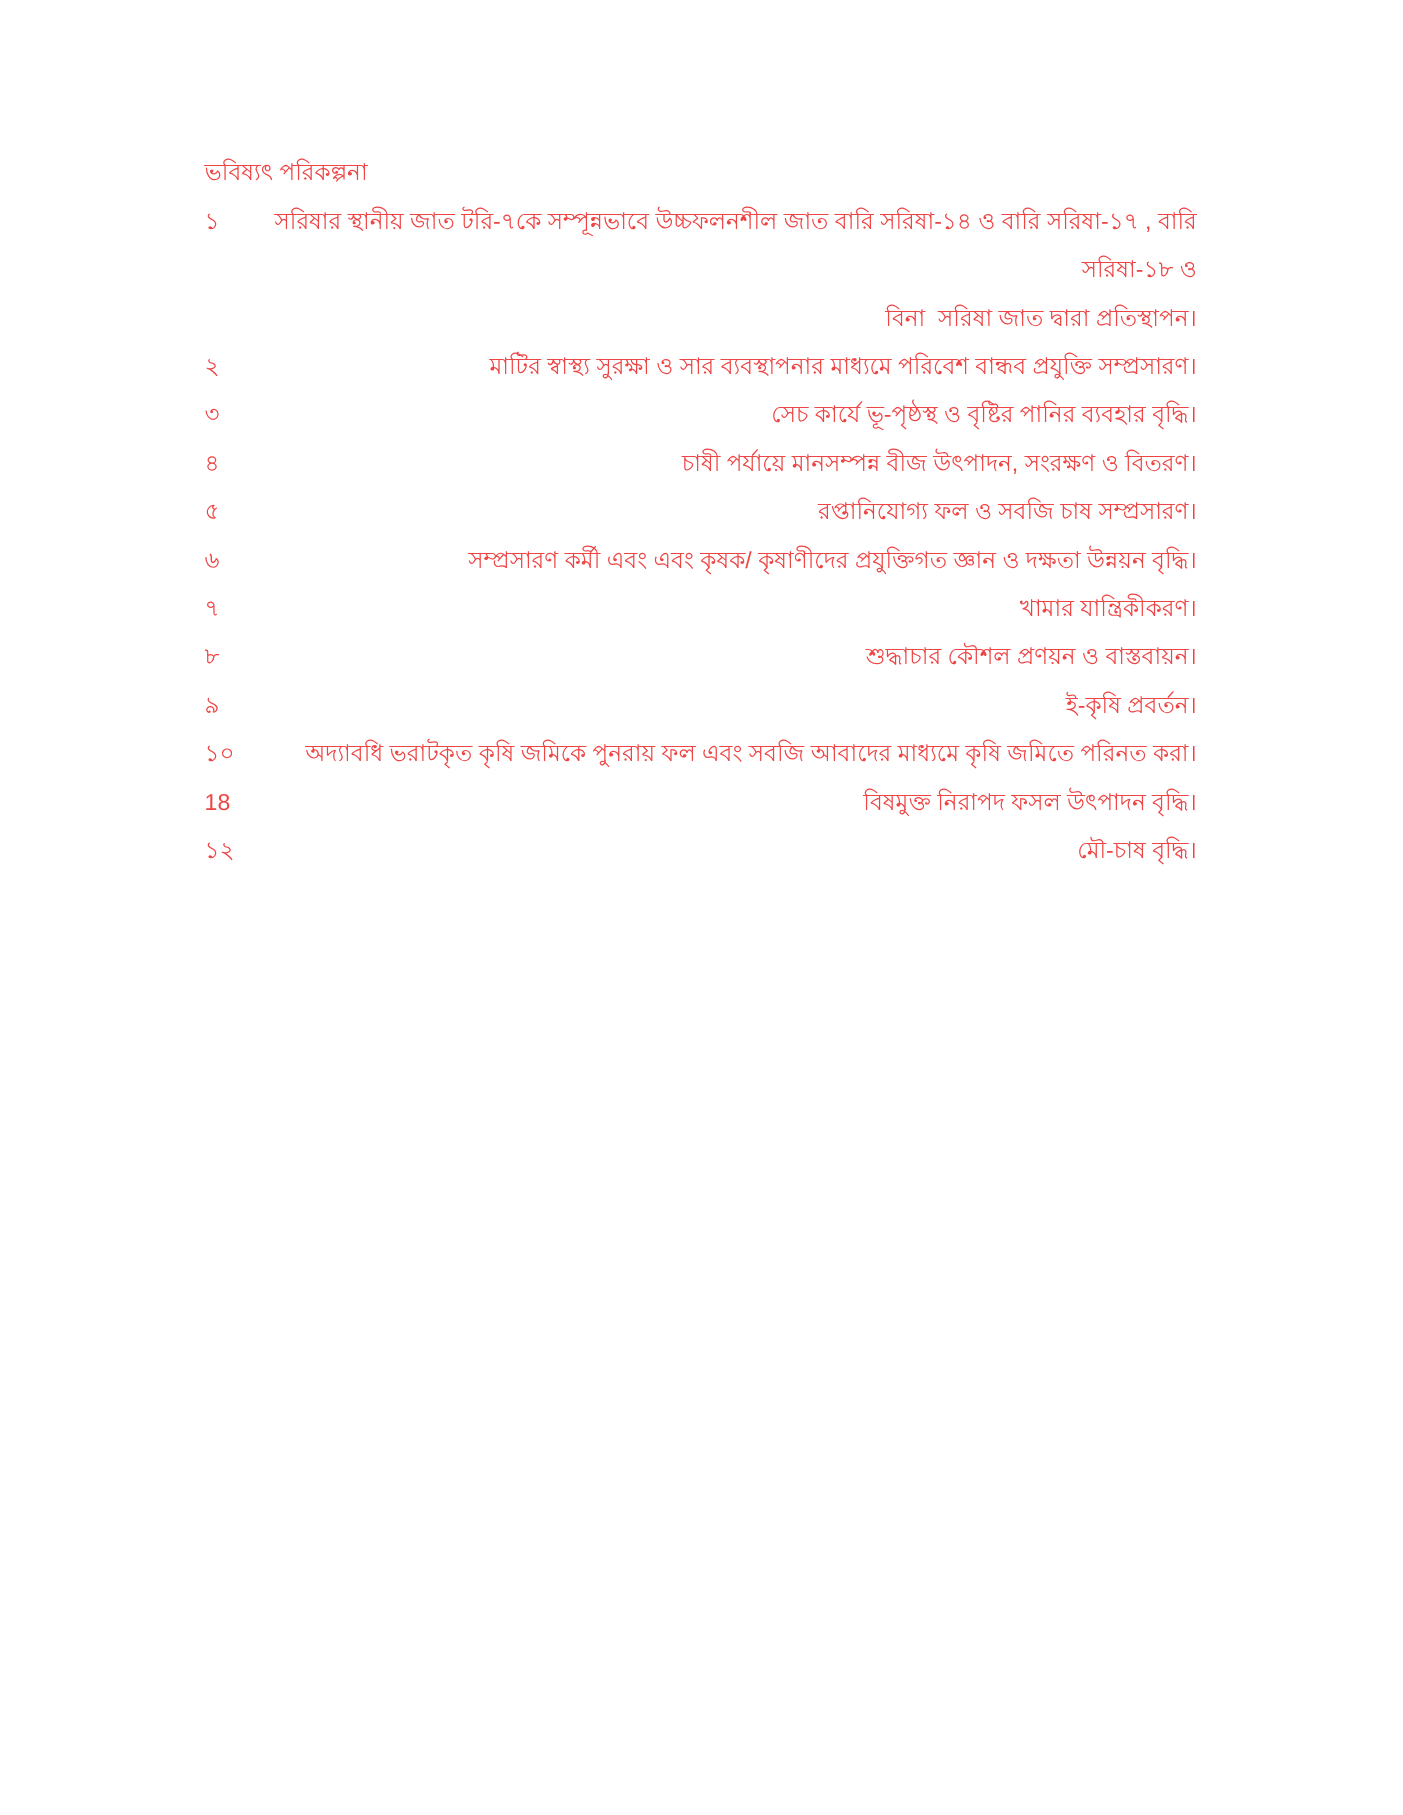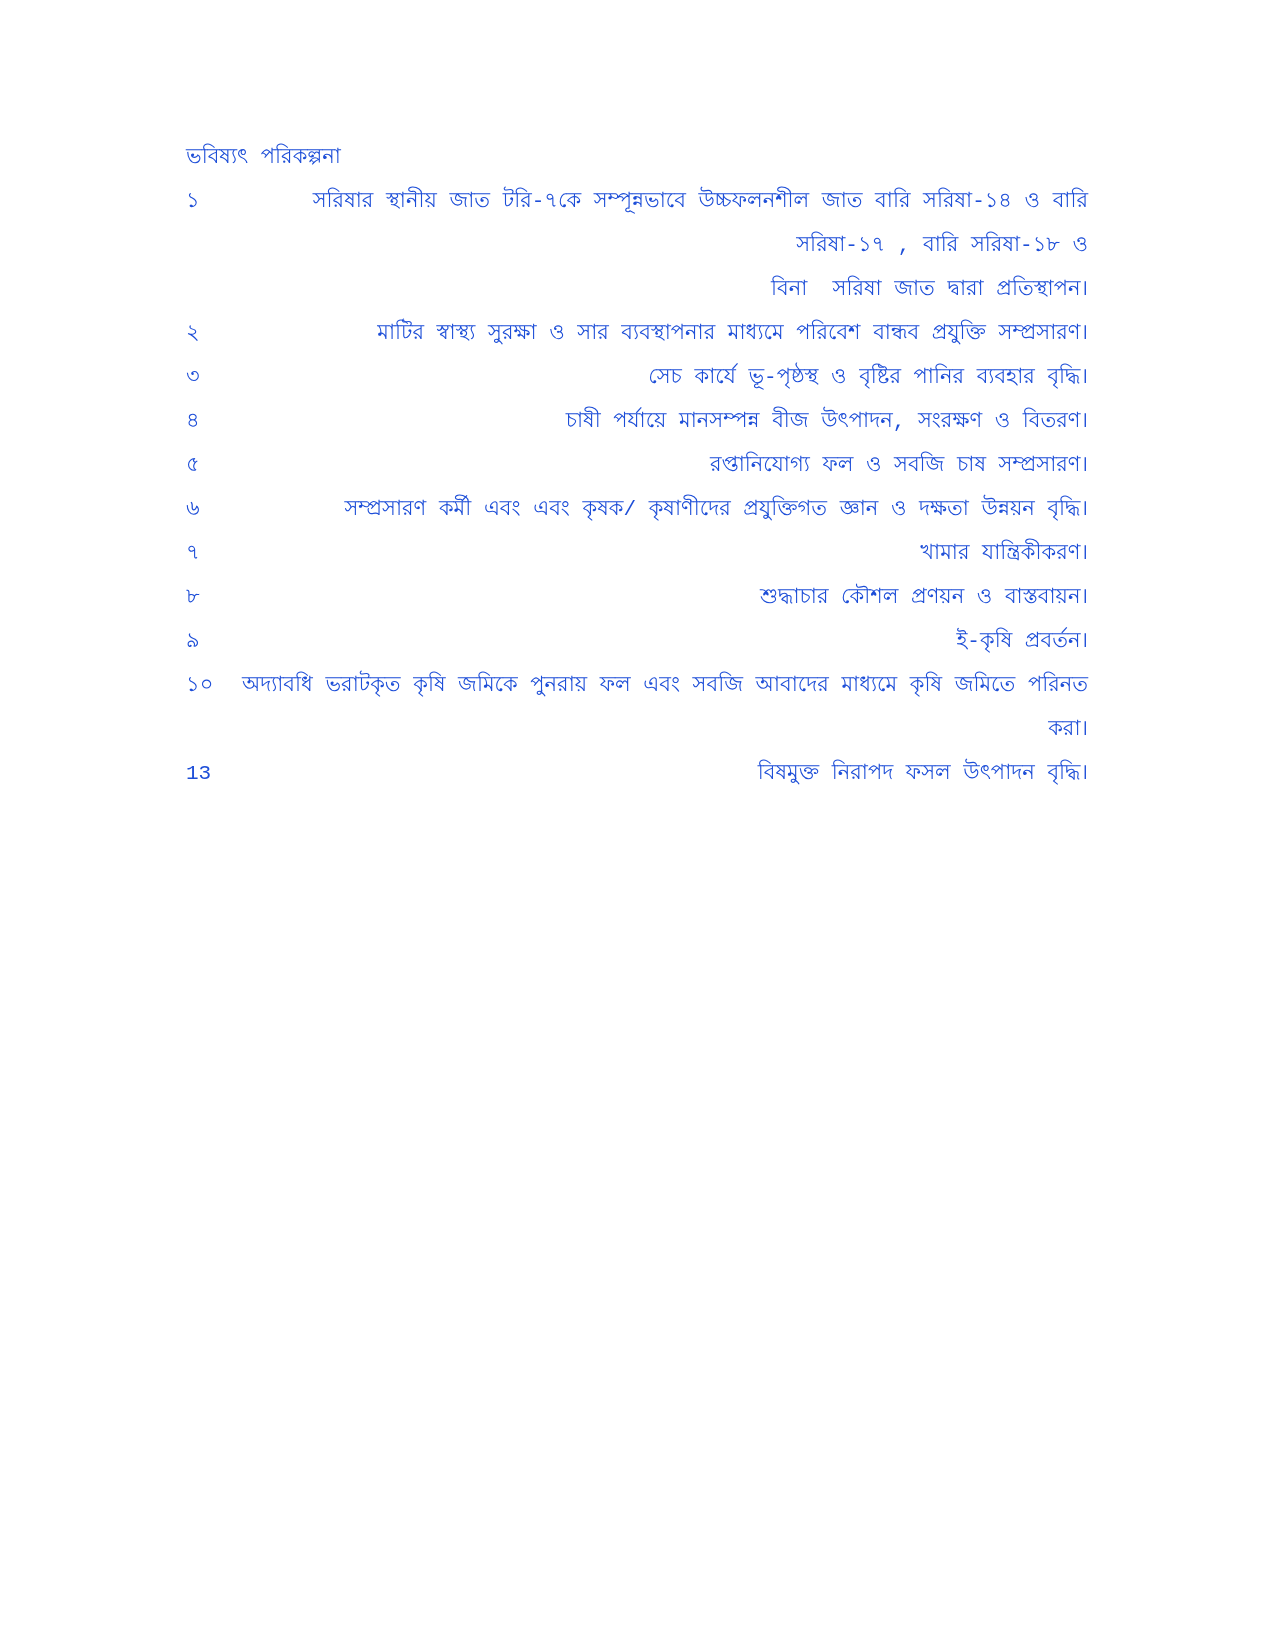--- a/index.html
+++ b/index.html
@@ -5,22 +5,22 @@
   html, body {
     margin: 0;
     padding: 0;
     background: #ffffff;
   }
   .page {
     position: relative;
     width: 1275px;
     height: 1650px;
     background: #ffffff;
-    color: #1d4ed8;
-    font-family: Liberation Mono, monospace;
+    color: #ef4444;
+    font-family: Liberation Sans, sans-serif;
     overflow: hidden;
   }
   .content {
     position: absolute;
     left: 186px;
     top: 136px;
     width: 902px;
     font-size: 21px;
     line-height: 44px;
   }
@@ -102,20 +102,24 @@
           <span class="item-number">৯</span>
           <span class="item-text"> ই-কৃষি প্রবর্তন।</span>
         </div>
 
         <div class="list-item">
           <span class="item-number">১০</span>
           <span class="item-text">অদ্যাবধি ভরাটকৃত কৃষি জমিকে পুনরায় ফল এবং সবজি আবাদের মাধ্যমে কৃষি জমিতে পরিনত করা।</span>
         </div>
 
         <div class="list-item">
-          <span class="item-number">13</span>
+          <span class="item-number">18</span>
           <span class="item-text">বিষমুক্ত নিরাপদ ফসল উৎপাদন বৃদ্ধি।</span>
         </div>
 
+        <div class="list-item">
+          <span class="item-number">১২</span>
+          <span class="item-text">মৌ-চাষ বৃদ্ধি।</span>
+        </div>
 
       </div>
   </div>
 </div>
 
 </body></html>

